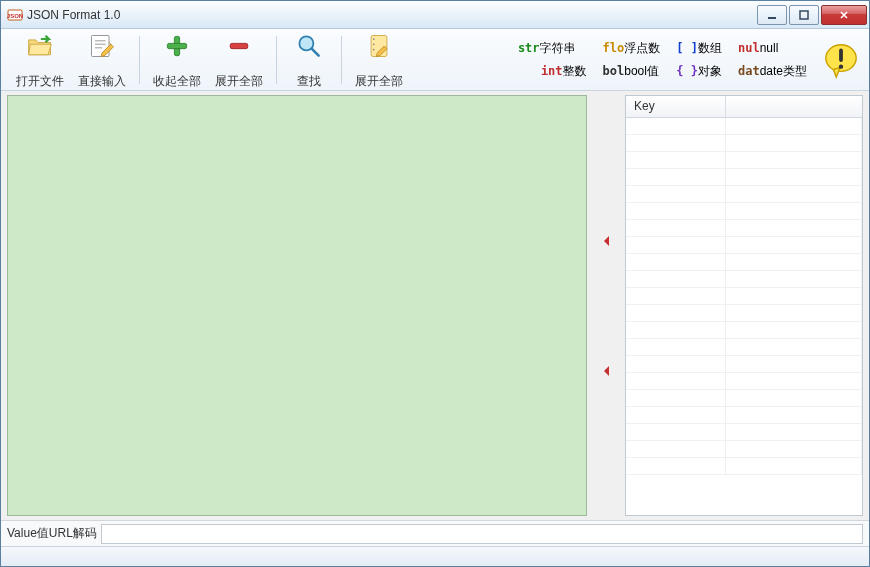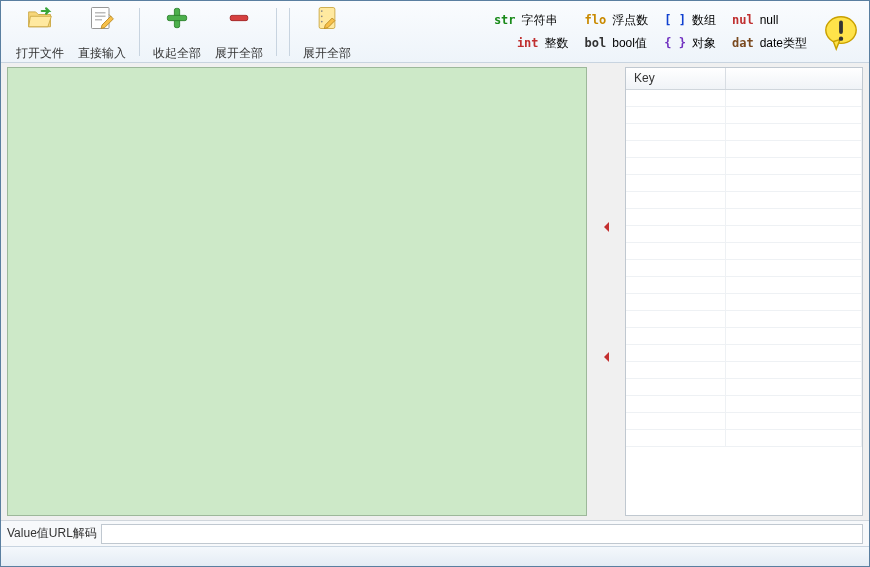--- a/index.html
+++ b/index.html
@@ -82,21 +82,21 @@
     .legend {
       margin-left: auto;
       display: grid;
       grid-template-columns: auto auto auto auto;
       grid-template-rows: auto auto;
       column-gap: 16px;
       row-gap: 6px;
       padding-right: 8px;
       align-items: center;
     }
-    .legend-item { display: flex; align-items: center; gap: 6px; font-size: 12px; }
+    .legend-item { display: flex; align-items: center; font-size: 12px; }
     .legend-key { font-weight: bold; font-family: Consolas, monospace; }
     .alert-icon {
       width: 40px; height: 40px;
       margin-left: 6px;
       display: flex; align-items: center; justify-content: center;
     }
     .alert-icon svg { width: 38px; height: 38px; }
     .content {
       flex: 1;
       display: flex;
@@ -177,20 +177,46 @@
       height: 20px;
       background: linear-gradient(to bottom, #f4f8fc, #e4ecf4);
       border-top: 1px solid #c8d4e0;
     }
   </style>
 </head>
 <body>
 
 <div class="window">
 
+  <div class="titlebar">
+    <span class="app-icon">
+      <svg viewBox="0 0 16 16">
+          <rect x="1" y="3" width="14" height="10" rx="1" fill="#fff" stroke="#c06020"></rect>
+          <text x="8" y="11" font-size="6" text-anchor="middle" fill="#c03030" font-weight="bold">JSON</text>
+        </svg>
+    </span>
+    <span class="title-text">JSON Format 1.0</span>
+    <div class="win-controls">
+      <div class="win-btn">
+        <svg viewBox="0 0 10 10">
+            <rect x="1" y="7" width="8" height="2" fill="#34495e"></rect>
+          </svg>
+      </div>
+      <div class="win-btn">
+        <svg viewBox="0 0 10 10">
+            <rect x="1" y="1" width="8" height="8" fill="none" stroke="#34495e" stroke-width="1.5"></rect>
+          </svg>
+      </div>
+      <div class="win-btn close">
+        <svg viewBox="0 0 10 10">
+            <path d="M2 2 L8 8 M8 2 L2 8" stroke="#fff" stroke-width="1.6"></path>
+          </svg>
+      </div>
+    </div>
+  </div>
 
   <div class="toolbar">
     <div class="tool-group">
       <div class="tool-btn">
         <span class="tool-icon">
           <svg viewBox="0 0 32 32">
               <path d="M3 9 h8 l3 3 h14 v14 H3 Z" fill="#f6d67a" stroke="#c9a640"></path>
               <path d="M5 14 h24 l-4 12 H3 Z" fill="#ffe9a0" stroke="#c9a640"></path>
               <path d="M18 8 l8 0 -3 -3 M26 8 l-3 3" stroke="#3aa63a" stroke-width="2.5" fill="none" stroke-linecap="round"></path>
             </svg>
@@ -223,20 +249,31 @@
       <div class="tool-btn">
         <span class="tool-icon">
           <svg viewBox="0 0 32 32">
               <rect x="6" y="13" width="20" height="6" rx="2" fill="#d64040" stroke="#a02020"></rect>
             </svg>
         </span>
         <span class="tool-label">展开全部</span>
       </div>
     </div>
     <div class="tool-sep"></div>
+    <div class="tool-group">
+      <div class="tool-btn">
+        <span class="tool-icon">
+          <svg viewBox="0 0 32 32">
+              <circle cx="13" cy="13" r="8" fill="#bfe6f7" stroke="#3080b0" stroke-width="2"></circle>
+              <path d="M19 19 l8 8" stroke="#3080b0" stroke-width="3" stroke-linecap="round"></path>
+            </svg>
+        </span>
+        <span class="tool-label">查找</span>
+      </div>
+    </div>
     <div class="tool-sep"></div>
     <div class="tool-group">
       <div class="tool-btn">
         <span class="tool-icon">
           <svg viewBox="0 0 32 32">
               <rect x="7" y="4" width="18" height="24" rx="2" fill="#ffe9a0" stroke="#c9a640"></rect>
               <circle cx="10" cy="8" r="1" fill="#888"></circle>
               <circle cx="10" cy="14" r="1" fill="#888"></circle>
               <circle cx="10" cy="20" r="1" fill="#888"></circle>
               <path d="M14 24 l8 -8 l3 3 l-8 8 l-4 1 Z" fill="#f7c04a" stroke="#b88820"></path>

